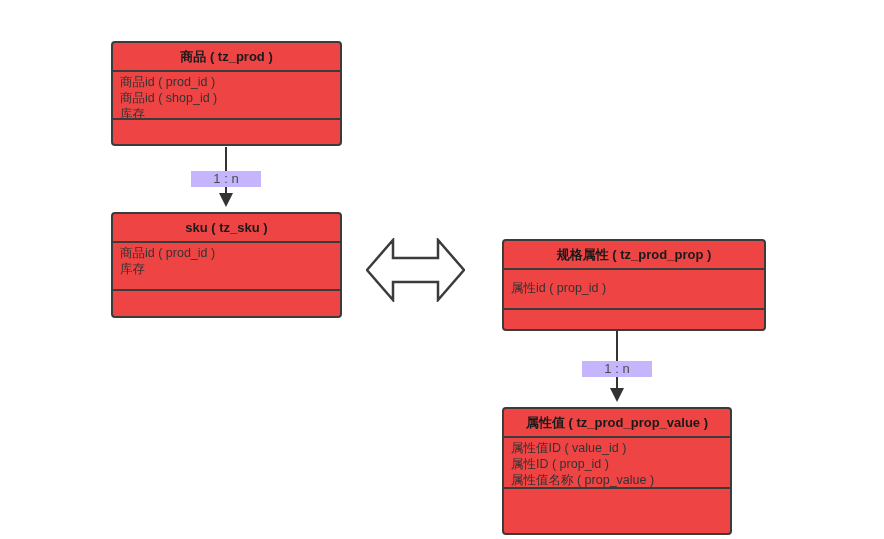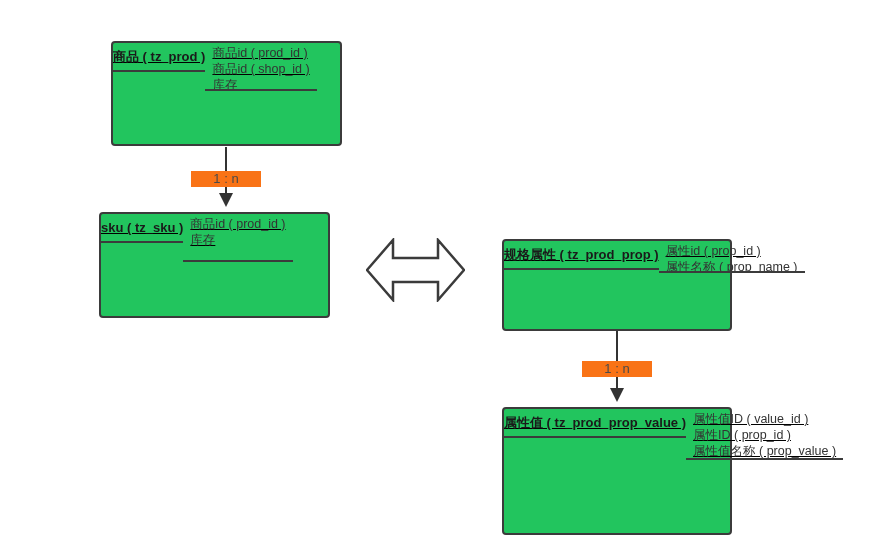--- a/index.html
+++ b/index.html
@@ -11,25 +11,25 @@
   .canvas {
     position: relative;
     width: 884px;
     height: 539px;
     background: #ffffff;
     overflow: hidden;
   }
   .entity {
     position: absolute;
     display: flex;
+    flex-direction: column;
     box-sizing: border-box;
-    background: #22c55e;
+    background: #ef4444;
     border: 2px solid #3b3b3b;
     border-radius: 4px;
-    text-decoration: underline;
   }
   .entity-title {
     flex: none;
     height: 27px;
     line-height: 27px;
     text-align: center;
     font-size: 13px;
     font-weight: 700;
     color: #1a1a1a;
     border-bottom: 2px solid #3b3b3b;
@@ -47,23 +47,23 @@
   }
   .field-row {
     line-height: 16px;
     white-space: nowrap;
   }
   .entity-footer { flex: 1; }
 
   
   .e-prod            { left: 111px; top: 41px;  width: 231px; height: 105px; }
   .e-prod            .entity-fields { height: 48px; }
-  .e-sku             { left: 99px; top: 212px; width: 231px; height: 106px; }
+  .e-sku             { left: 111px; top: 212px; width: 231px; height: 106px; }
   .e-sku             .entity-fields { height: 48px; }
-  .e-prod-prop       { left: 502px; top: 239px; width: 230px; height: 92px; }
+  .e-prod-prop       { left: 502px; top: 239px; width: 264px; height: 92px; gap: 8px; }
   .e-prod-prop       .entity-fields { height: 32px; }
   .e-prod-prop-value { left: 502px; top: 407px; width: 230px; height: 128px; }
   .e-prod-prop-value .entity-fields { height: 51px; }
 
   .vline {
     position: absolute;
     width: 2px;
     background: #333333;
   }
   .arrowhead-down {
@@ -74,21 +74,21 @@
     border-right: 7px solid transparent;
     border-top: 14px solid #333333;
   }
   .conn-label {
     position: absolute;
     width: 70px;
     text-align: center;
     font-size: 13px;
     line-height: 16px;
     color: #4a4a4a;
-    background: #f97316;
+    background: #c4b5fd;
   }
   .conn1-line  { left: 225px; top: 147px; height: 46px; }
   .conn1-head  { left: 219px; top: 193px; }
   .conn1-label { left: 191px; top: 171px; }
   .conn2-line  { left: 616px; top: 331px; height: 57px; }
   .conn2-head  { left: 610px; top: 388px; }
   .conn2-label { left: 582px; top: 361px; }
 
   .double-arrow {
     position: absolute;
@@ -127,21 +127,20 @@
   </div>
 
   <svg class="double-arrow" viewBox="0 0 99 64" xmlns="http://www.w3.org/2000/svg">
     <polygon points="1,32 27,2 27,20 72,20 72,2 98,32 72,62 72,44 27,44 27,62" fill="#ffffff" stroke="#3b3b3b" stroke-width="2.5" stroke-linejoin="miter"></polygon>
   </svg>
 
   <div class="entity e-prod-prop">
     <div class="entity-title">规格属性 ( tz_prod_prop )</div>
     <div class="entity-fields">
       <div class="field-row">属性id ( prop_id )</div>
-      <div class="field-row">属性名称 ( prop_name )</div>
     </div>
     <div class="entity-footer"></div>
   </div>
 
   <div class="vline conn2-line"></div>
   <div class="arrowhead-down conn2-head"></div>
   <div class="conn-label conn2-label">1 : n</div>
 
   <div class="entity e-prod-prop-value">
     <div class="entity-title">属性值 ( tz_prod_prop_value )</div>

